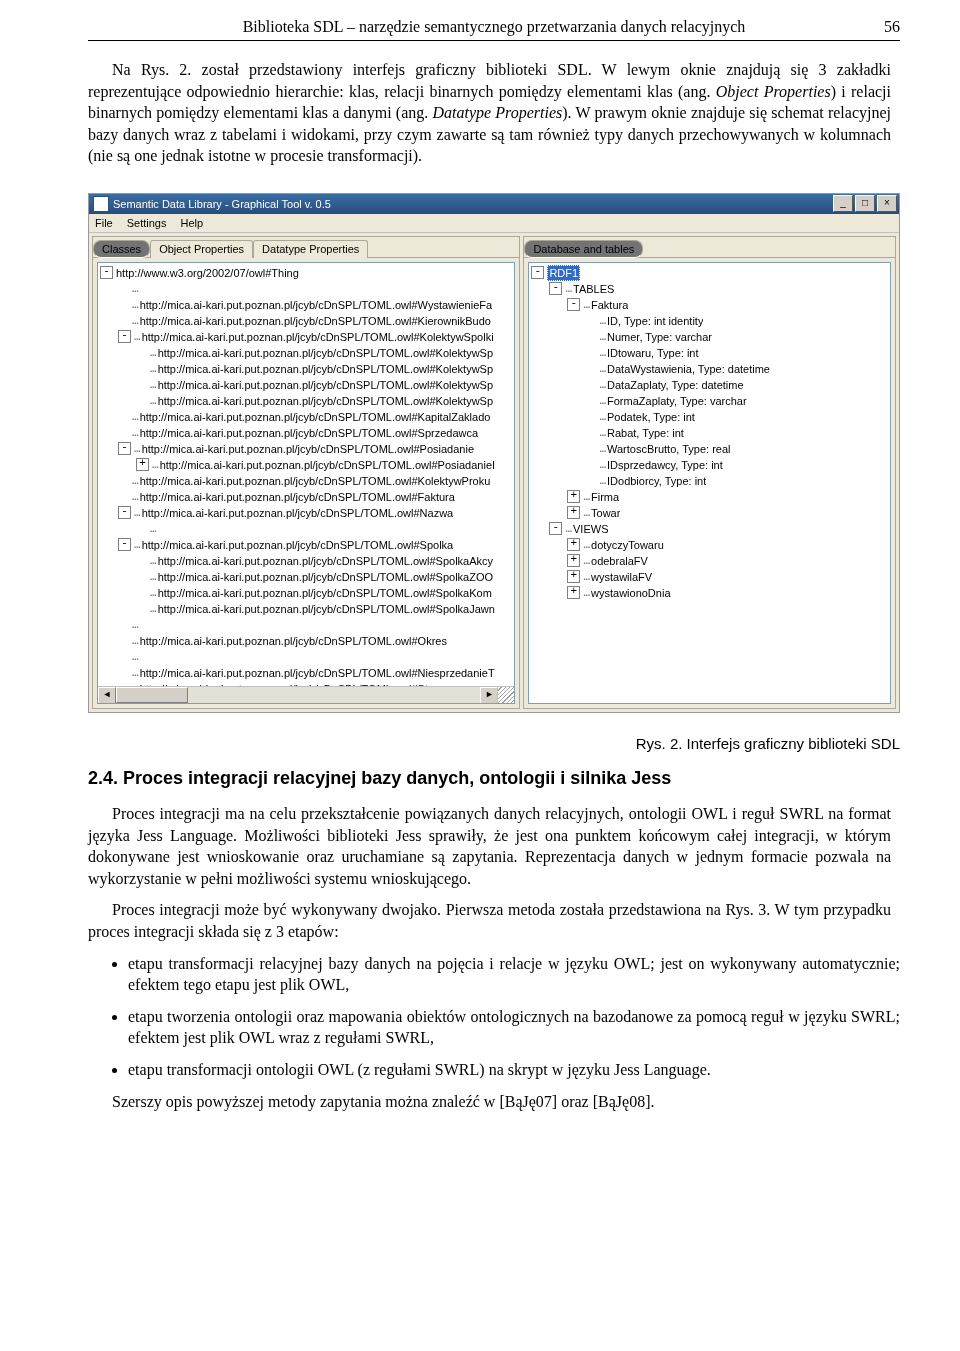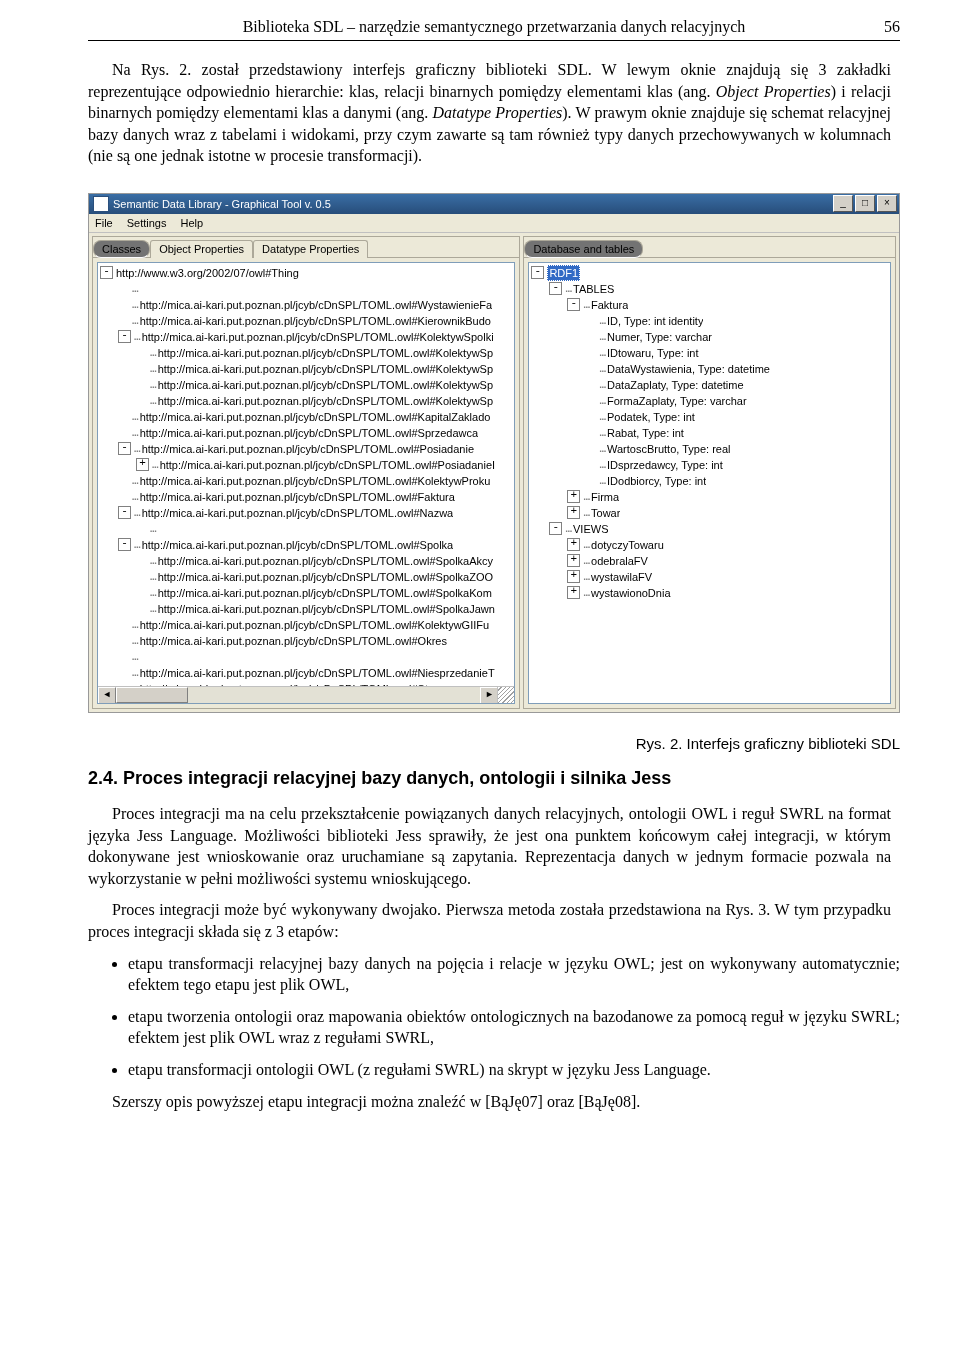--- a/index.html
+++ b/index.html
@@ -361,21 +361,20 @@
                 <span class="label">http://mica.ai-kari.put.poznan.pl/jcyb/cDnSPL/TOML.owl#SpolkaKom</span>
               </div>
               <div class="node" style="padding-left: 36px;">
                 <span class="expander empty"></span>
                 <span class="dots">…</span>
                 <span class="label">http://mica.ai-kari.put.poznan.pl/jcyb/cDnSPL/TOML.owl#SpolkaJawn</span>
               </div>
               <div class="node" style="padding-left: 18px;">
                 <span class="expander empty"></span>
                 <span class="dots">…</span>
-                <span class="label">http://mica.ai-kari.put.poznan.pl/jcyb/cDnSPL/TOML.owl#KolektywGIIFu</span>
               </div>
               <div class="node" style="padding-left: 18px;">
                 <span class="expander empty"></span>
                 <span class="dots">…</span>
                 <span class="label">http://mica.ai-kari.put.poznan.pl/jcyb/cDnSPL/TOML.owl#Okres</span>
               </div>
               <div class="node" style="padding-left: 18px;">
                 <span class="expander empty"></span>
                 <span class="dots">…</span>
               </div>
@@ -527,15 +526,15 @@
 
   <p class="para">Proces integracji ma na celu przekształcenie powiązanych danych relacyjnych, ontologii OWL i reguł SWRL na format języka Jess Language. Możliwości biblioteki Jess sprawiły, że jest ona punktem końcowym całej integracji, w którym dokonywane jest wnioskowanie oraz uruchamiane są zapytania. Reprezentacja danych w jednym formacie pozwala na wykorzystanie w pełni możliwości systemu wnioskującego.</p>
   <p class="para">Proces integracji może być wykonywany dwojako. Pierwsza metoda została przedstawiona na Rys. 3. W tym przypadku proces integracji składa się z 3 etapów:</p>
 
   <ul class="bullets">
     <li>etapu transformacji relacyjnej bazy danych na pojęcia i relacje w języku OWL; jest on wykonywany automatycznie; efektem tego etapu jest plik OWL,</li>
     <li>etapu tworzenia ontologii oraz mapowania obiektów ontologicznych na bazodanowe za pomocą reguł w języku SWRL; efektem jest plik OWL wraz z regułami SWRL,</li>
     <li>etapu transformacji ontologii OWL (z regułami SWRL) na skrypt w języku Jess Language.</li>
   </ul>
 
-  <p class="para">Szerszy opis powyższej etapu integracji można znaleźć w [BąJę07] oraz [BąJę08].</p>
+  <p class="para">Szerszy opis powyższej metody zapytania można znaleźć w [BąJę07] oraz [BąJę08].</p>
 
 </div>
 
 </body></html>

